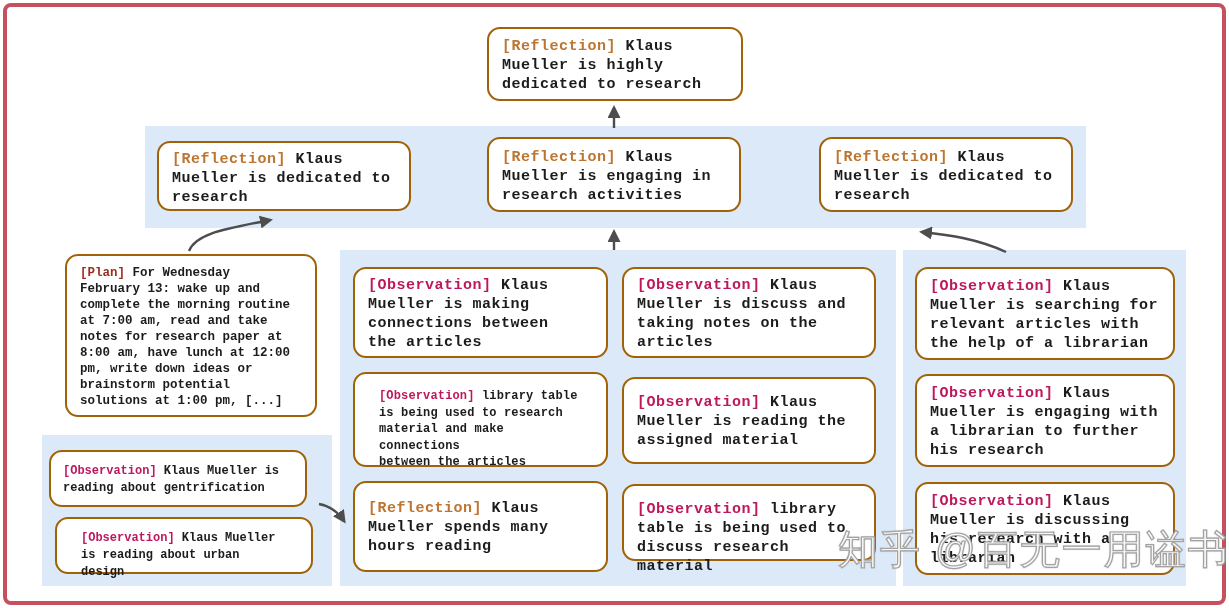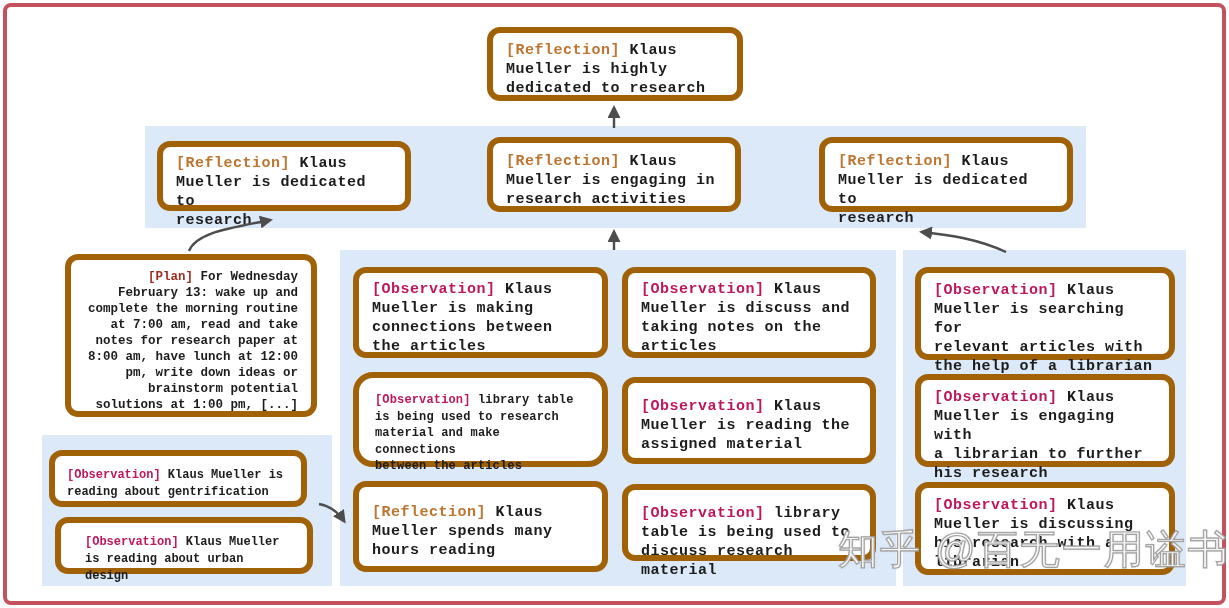--- a/index.html
+++ b/index.html
@@ -11,38 +11,38 @@
     position:absolute;inset:3px;border:4px solid #c5515f;border-radius:8px;
     pointer-events:none;z-index:5;
   }
   .band{position:absolute;background:#dce9f8;z-index:1;}
   #band-reflections{left:145px;top:126px;width:941px;height:102px;}
   #band-left-obs{left:42px;top:435px;width:290px;height:151px;}
   #band-middle{left:340px;top:250px;width:556px;height:336px;}
   #band-right{left:903px;top:250px;width:283px;height:336px;}
 
   .node{
-    position:absolute;background:#ffffff;border:6px solid #a16207;border-radius:13px;
+    position:absolute;background:#ffffff;border:2px solid #a16207;border-radius:13px;
     box-sizing:border-box;color:#1c1c1c;font-weight:700;font-size:15px;line-height:19px;
     letter-spacing:0.5px;padding:8px 13px;z-index:2;
   }
   .body{white-space:pre-line;color:#1c1c1c;}
   .tag-reflection{color:#bd7632;}
   .tag-observation{color:#be185d;}
   .tag-plan{color:#9e2d20;}
 
   #root-box{left:487px;top:27px;width:256px;height:74px;}
   #refl-left{left:157px;top:141px;width:254px;height:70px;padding-top:7px;}
   #refl-center{left:487px;top:137px;width:254px;height:75px;padding-top:9px;}
   #refl-right{left:819px;top:137px;width:254px;height:75px;padding-top:9px;}
-  #plan-box{left:65px;top:254px;width:252px;height:163px;font-size:12.5px;line-height:16px;letter-spacing:0;padding:9px 13px;text-align:right;}
+  #plan-box{left:65px;top:254px;width:252px;height:163px;font-size:12.5px;line-height:16px;letter-spacing:0;padding:9px 13px;}
   #lobs-1{left:49px;top:450px;width:258px;height:57px;font-size:12px;line-height:17px;letter-spacing:0;padding:11px 12px;}
   #lobs-2{left:55px;top:517px;width:258px;height:57px;font-size:12px;line-height:17px;letter-spacing:0;padding:11px 24px;}
   #mid-a1{left:353px;top:267px;width:255px;height:91px;padding-top:7px;}
-  #mid-a2{left:353px;top:372px;width:255px;height:95px;font-size:12px;line-height:16.5px;letter-spacing:0.15px;padding:14px 16px;border-radius:20px;}
+  #mid-a2{left:353px;top:372px;width:255px;height:95px;font-size:12px;line-height:16.5px;letter-spacing:0.15px;padding:14px 24px;}
   #mid-a3{left:353px;top:481px;width:255px;height:91px;padding-top:16px;}
   #mid-b1{left:622px;top:267px;width:254px;height:91px;padding-top:7px;}
   #mid-b2{left:622px;top:377px;width:254px;height:87px;padding-top:14px;}
   #mid-b3{left:622px;top:484px;width:254px;height:77px;padding-top:14px;}
   #right-1{left:915px;top:267px;width:260px;height:93px;padding-top:8px;}
   #right-2{left:915px;top:374px;width:260px;height:93px;padding-top:8px;}
   #right-3{left:915px;top:482px;width:260px;height:93px;padding-top:8px;}
 
   #arrows{position:absolute;left:0;top:0;z-index:3;pointer-events:none;}
 

